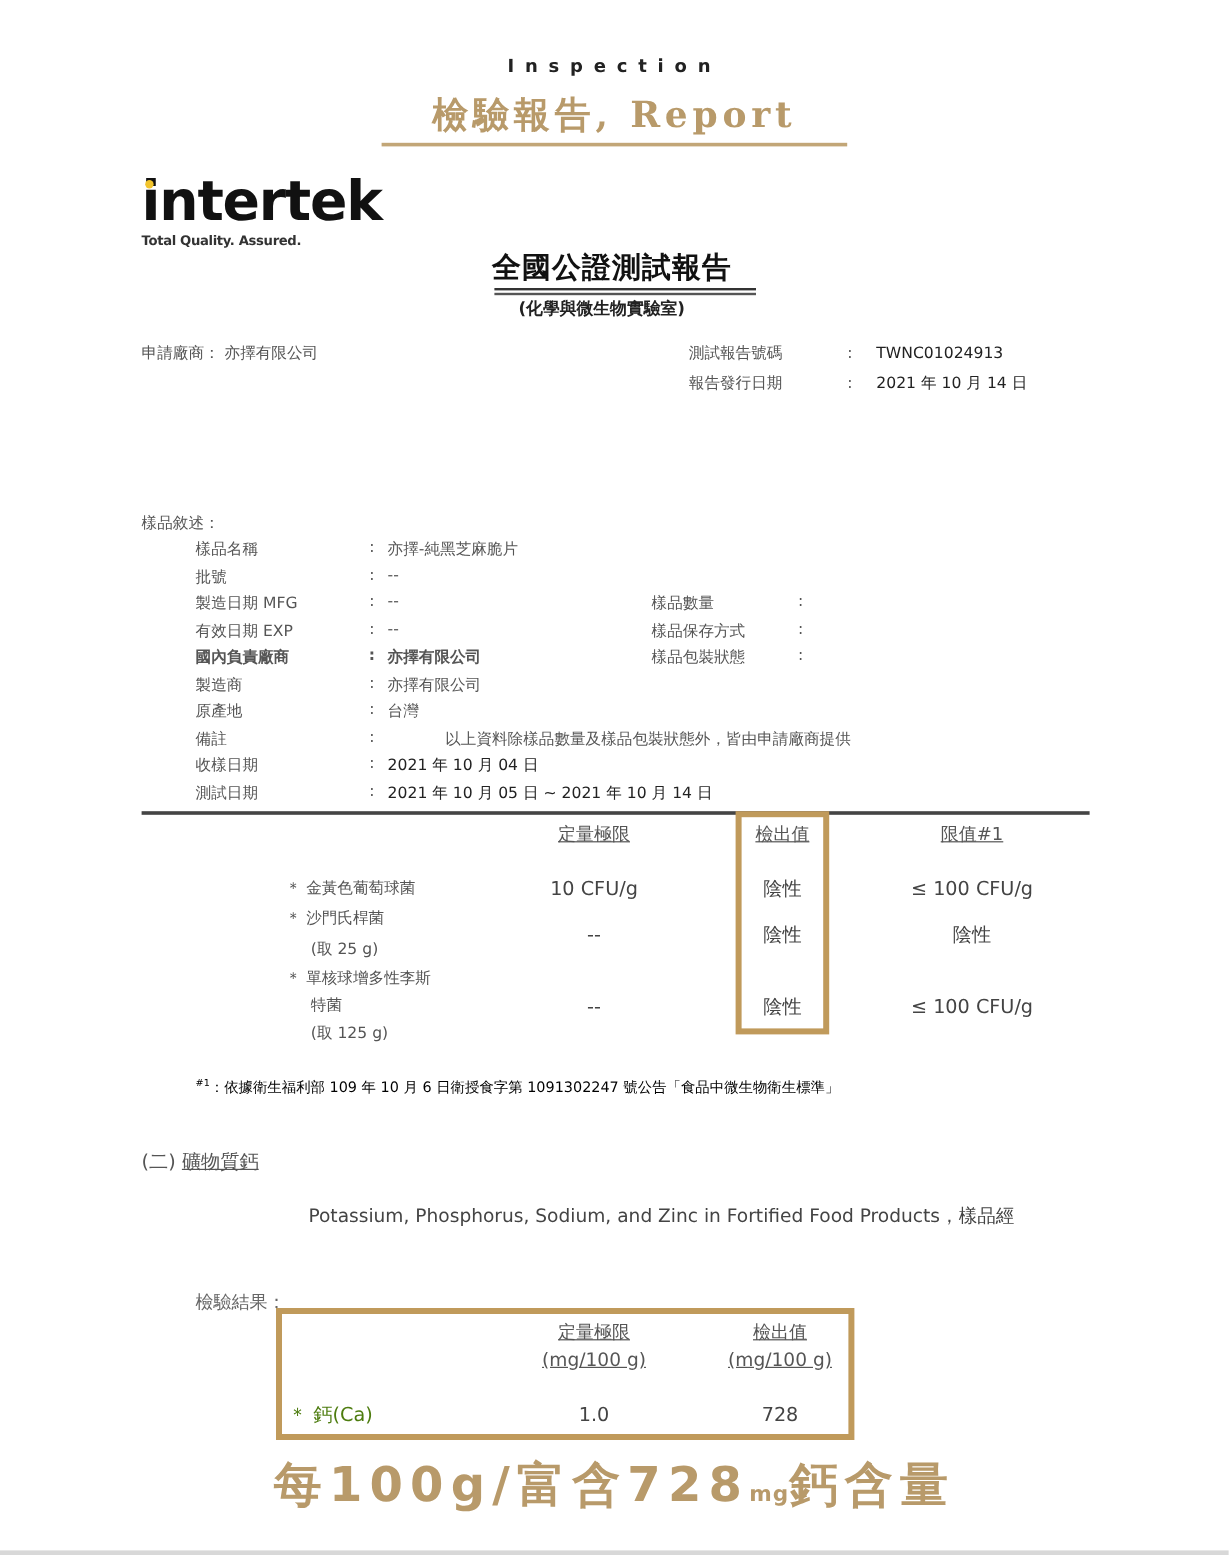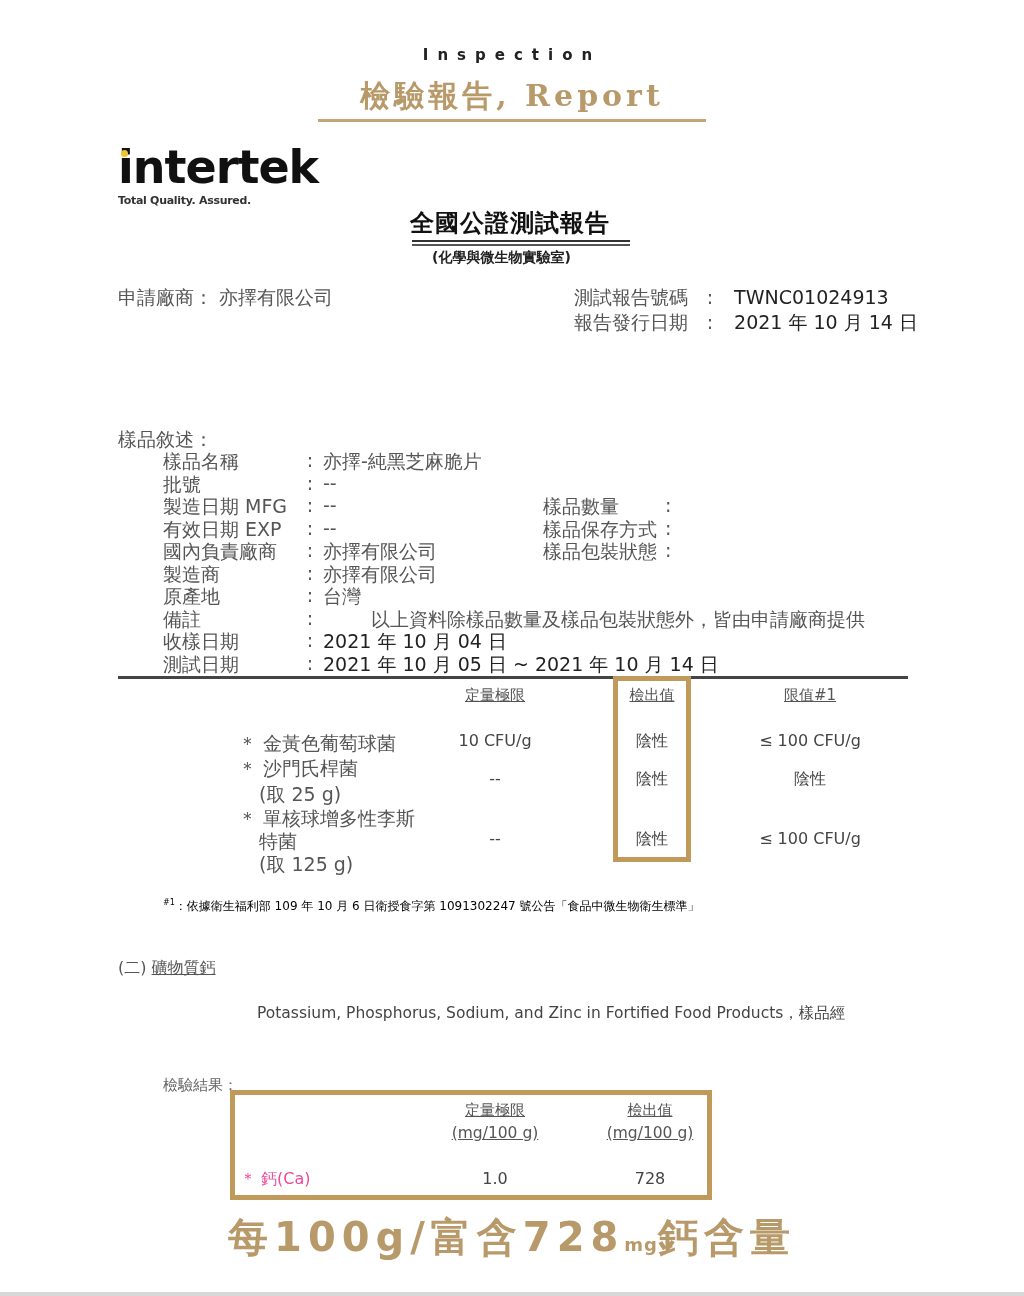--- a/index.html
+++ b/index.html
@@ -22,21 +22,21 @@
   .logo { left:118px; top:142px; font-family:"DejaVu Sans", sans-serif; font-size:46px;
           font-weight:bold; color:#111; letter-spacing:-1px; line-height:50px; }
   .logo-dot { left:121px; top:150px; width:7px; height:7px; border-radius:50%; background:#f2c42c; }
   .tagline { left:118px; top:194px; font-size:11px; font-weight:bold; color:#333; letter-spacing:-0.3px; }
 
   .doc-title { left:410px; top:207px; font-size:24px; font-weight:bold; color:#111; letter-spacing:1px; }
   .doc-rule1 { left:412px; top:240px; width:218px; height:2px; background:#333; }
   .doc-rule2 { left:412px; top:244px; width:218px; height:2px; background:#555; }
   .doc-sub { left:432px; top:249px; font-size:14px; font-weight:bold; color:#222; }
 
-  .row { font-size:19px; color:#555; white-space:nowrap; }
+  .row { font-size:13px; color:#555; white-space:nowrap; }
   .num { color:#222; }
 
   .col-label { width:140px; }
   .colon { width:14px; text-align:center; }
   .hr-thick { left:118px; top:676px; width:790px; height:3px; background:#444; }
 
   .th { font-size:15px; color:#555; text-decoration:underline; text-align:center; }
   .td { font-size:16px; color:#444; text-align:center; }
   .gold-box { border:5px solid #c09a5b; box-sizing:border-box; }
 
@@ -100,21 +100,21 @@
   <div class="row" style="height:22.5px;display:flex;">
       <span class="col-label">製造日期 MFG</span>
       <span class="colon">:</span>
       <span style="padding-left:6px;">--</span>
     </div>
   <div class="row" style="height:22.5px;display:flex;">
       <span class="col-label">有效日期 EXP</span>
       <span class="colon">:</span>
       <span style="padding-left:6px;">--</span>
     </div>
-  <div class="row" style="height:22.5px;display:flex;">
+  <div class="row" style="height:22.5px;display:flex;font-weight:bold;">
       <span class="col-label">國內負責廠商</span>
       <span class="colon">:</span>
       <span style="padding-left:6px;">亦擇有限公司</span>
     </div>
   <div class="row" style="height:22.5px;display:flex;">
       <span class="col-label">製造商</span>
       <span class="colon">:</span>
       <span style="padding-left:6px;">亦擇有限公司</span>
     </div>
   <div class="row" style="height:22.5px;display:flex;">
@@ -193,21 +193,21 @@
 </div>
 
 <div class="abs results-lbl">檢驗結果：</div>
 
 <div class="abs gold-box" style="left:230px;top:1090px;width:482px;height:110px;background:transparent;"></div>
 <div class="abs th" style="left:440px;top:1101px;width:110px;">定量極限</div>
 <div class="abs th" style="left:430px;top:1124px;width:130px;font-size:15.5px;">(mg/100 g)</div>
 <div class="abs th" style="left:600px;top:1101px;width:100px;">檢出值</div>
 <div class="abs th" style="left:590px;top:1124px;width:120px;font-size:15.5px;">(mg/100 g)</div>
 
-<div class="abs row" style="left:240px;top:1169px;font-size:16px;color:#ec4899;">＊ 鈣(Ca)</div>
+<div class="abs row" style="left:240px;top:1169px;font-size:16px;color:#4d7c0f;">＊ 鈣(Ca)</div>
 <div class="abs td" style="left:440px;top:1169px;width:110px;text-align:center;">1.0</div>
 <div class="abs td" style="left:600px;top:1169px;width:100px;">728</div>
 
 <div class="abs banner">
   <span>每100g/富含728</span><small>mg</small><span>鈣含量</span>
 </div>
 
 <div class="abs bottom-bar"></div>
 
 </body></html>

